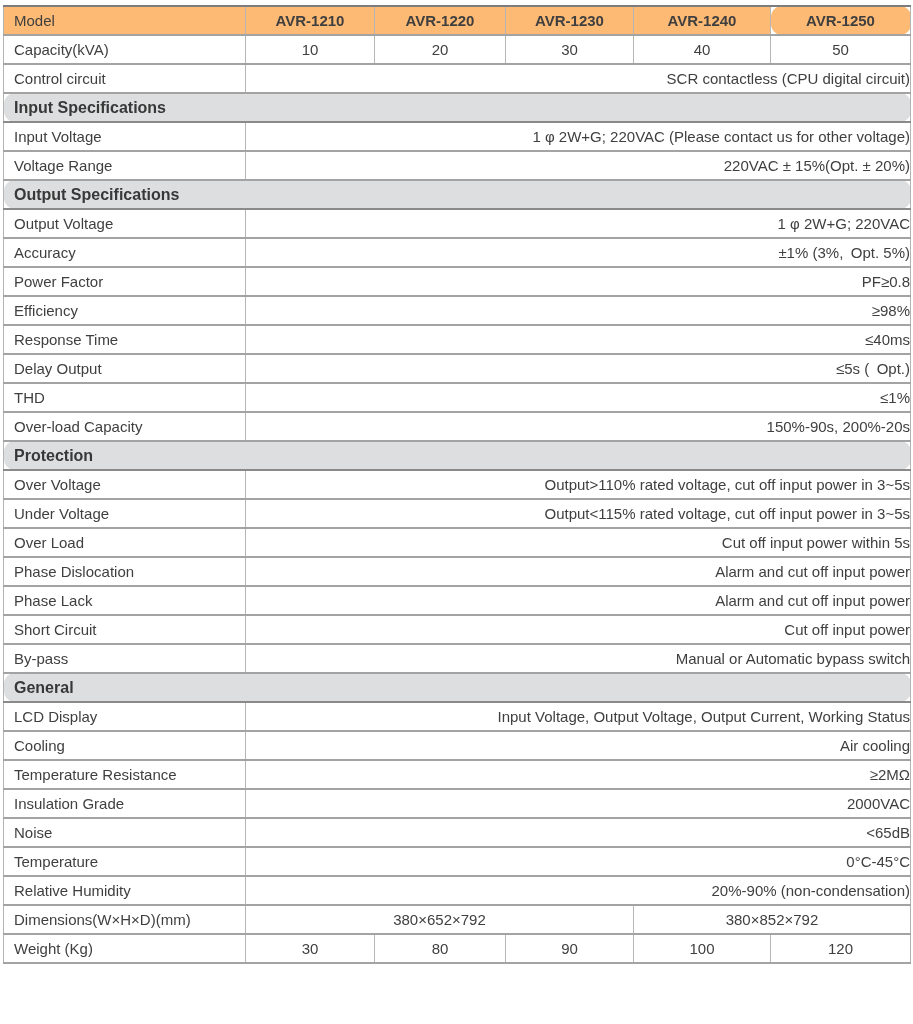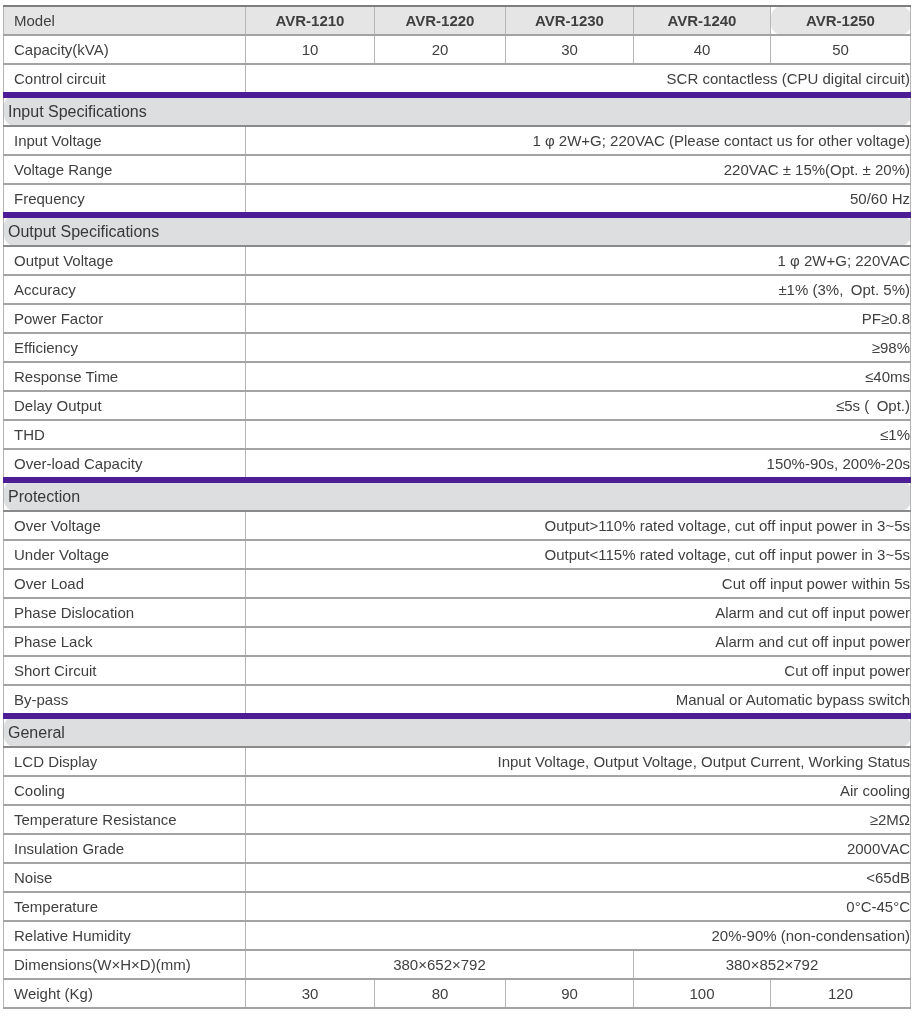--- a/index.html
+++ b/index.html
@@ -44,35 +44,35 @@
     padding-left: 10px;
   }
   .value-left {
     text-align: right;
     padding-left: 12px;
   }
   .value-center {
     text-align: center;
   }
   tr.header-row th {
-    background: #e5e5e5;
+    background: #fdba74;
     margin-left: 19px;
   }
   tr.header-row th.model-name {
     font-weight: bold;
     text-align: center;
   }
   tr.section-row td {
     background: #dcdedf;
-    font-weight: normal;
+    font-weight: bold;
     font-size: 16px;
     color: #383838;
-    padding-left: 4px;
+    padding-left: 10px;
     text-align: left;
-    border-top: 6px solid #4c1d95;
+    border-top: 2px solid #4c1d95;
     border-bottom: 2px solid #8a8a8a;
   }
 </style>
 </head>
 <body>
 
 <div class="page">
   <table class="spec-table">
     <colgroup>
       <col style="width:242px">
@@ -109,24 +109,20 @@
           <td colspan="6" class="last">Input Specifications</td>
         </tr>
         <tr class="data-row">
           <td class="label-cell v">Input Voltage</td>
           <td colspan="5" class="value-left last">1 φ 2W+G; 220VAC (Please contact us for other voltage)</td>
         </tr>
         <tr class="data-row">
           <td class="label-cell v">Voltage Range</td>
           <td colspan="5" class="value-left last">220VAC ± 15%(Opt. ± 20%)</td>
         </tr>
-        <tr class="data-row">
-          <td class="label-cell v">Frequency</td>
-          <td colspan="5" class="value-left last">50/60 Hz</td>
-        </tr>
         <tr class="section-row">
           <td colspan="6" class="last">Output Specifications</td>
         </tr>
         <tr class="data-row">
           <td class="label-cell v">Output Voltage</td>
           <td colspan="5" class="value-left last">1 φ 2W+G; 220VAC</td>
         </tr>
         <tr class="data-row">
           <td class="label-cell v">Accuracy</td>
           <td colspan="5" class="value-left last">±1% (3%, Opt. 5%)</td>

